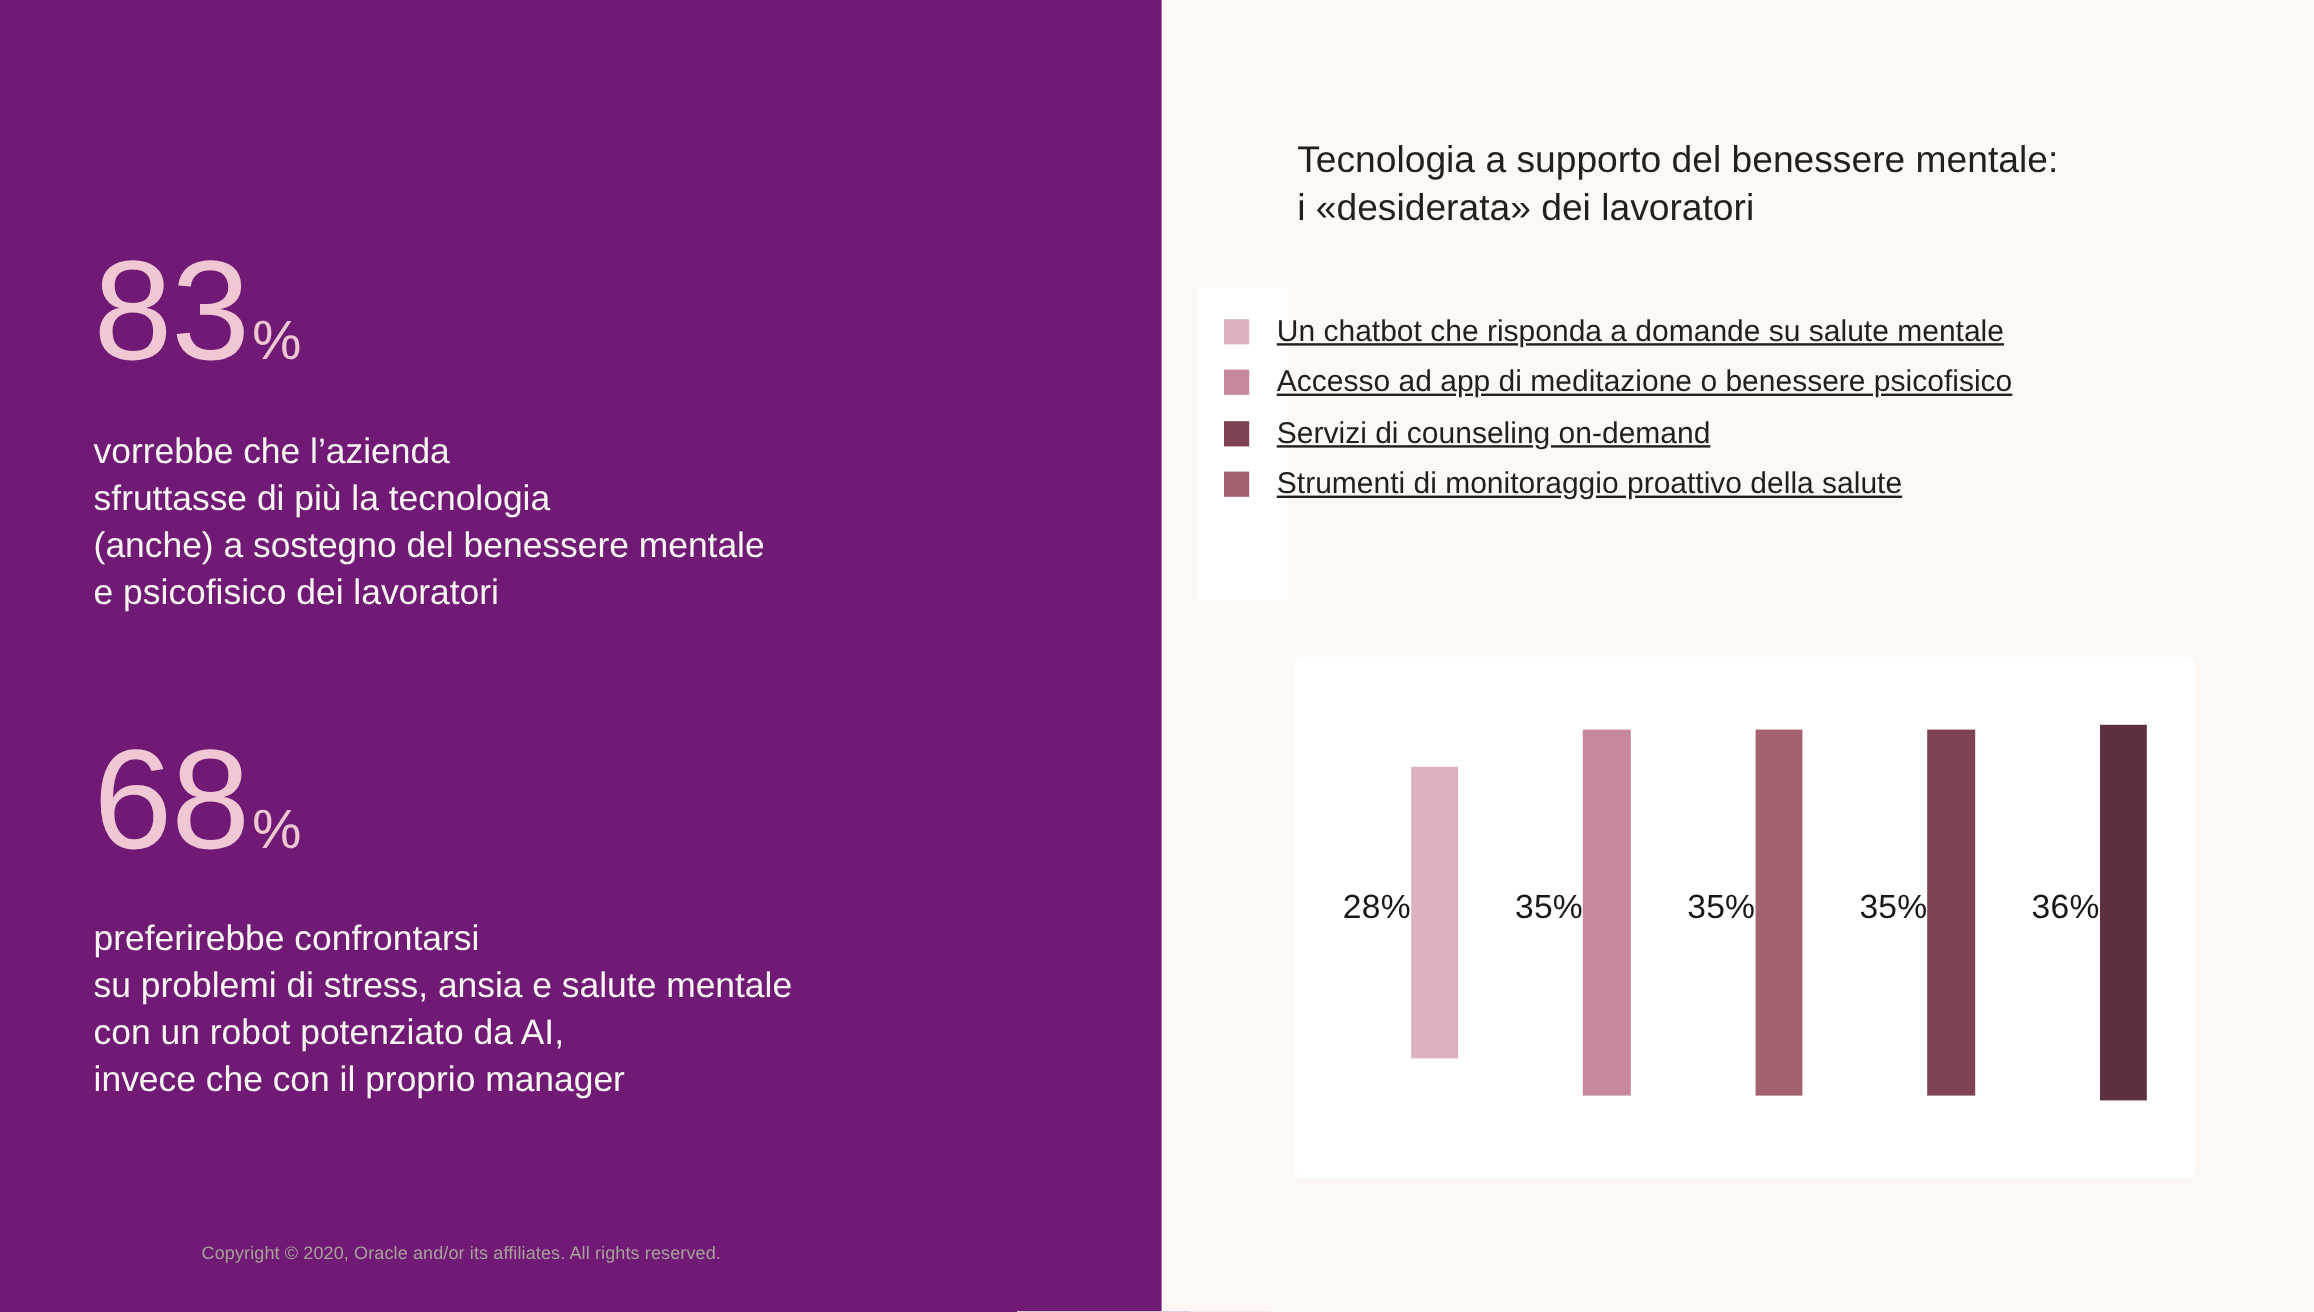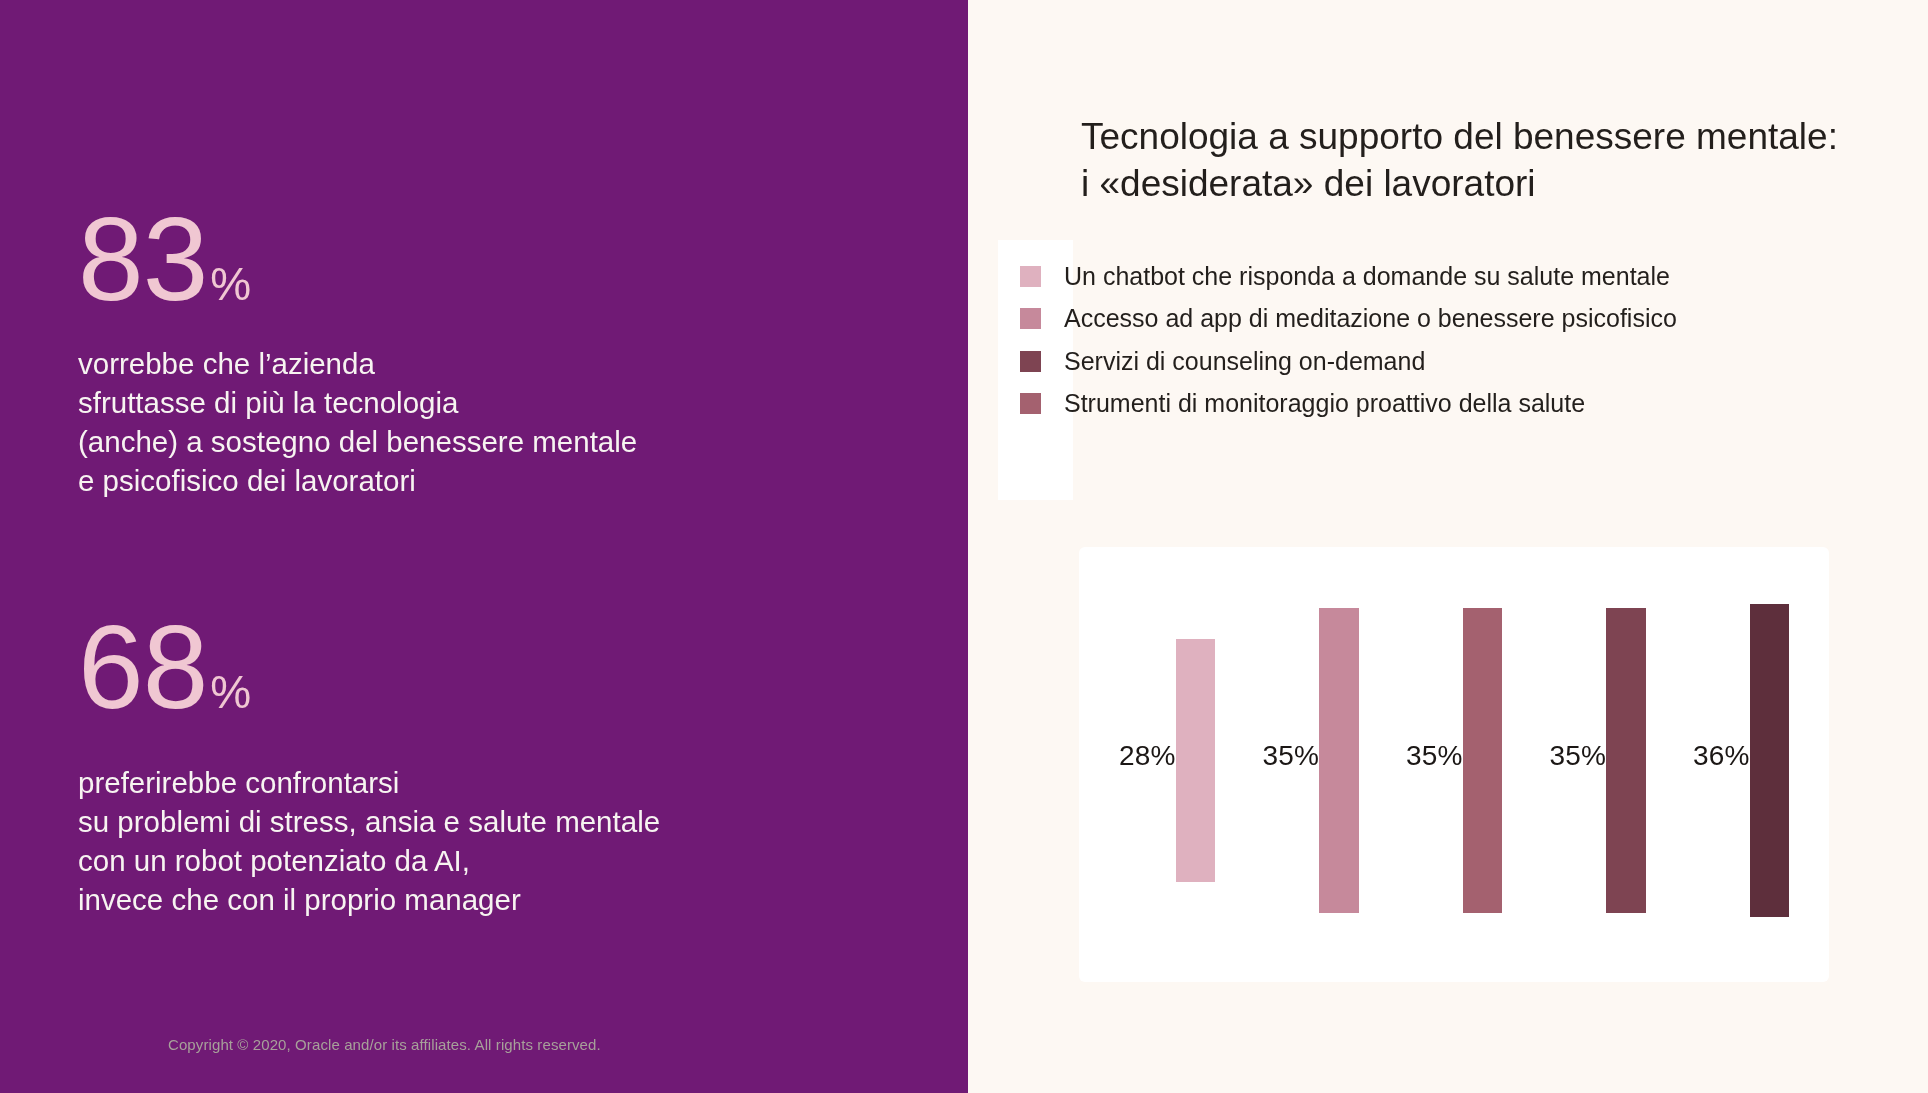--- a/index.html
+++ b/index.html
@@ -40,21 +40,21 @@
     font-size: 118px;
     font-weight: 400;
     letter-spacing: -1px;
   }
   .stat-pct {
     font-size: 46px;
     font-weight: 400;
     margin-left: 3px;
   }
   .stat-desc {
-    margin-top: 27px;
+    margin-top: 40px;
     color: #f7f4f1;
     font-size: 29.5px;
     line-height: 1.32;
     white-space: pre-line;
     font-weight: 400;
   }
   .stat-block.second .stat-desc { margin-top: 38px; }
 
   .copyright {
     position: absolute;
@@ -72,21 +72,21 @@
     width: 960px;
     height: 1093px;
     background: #fdf8f3;
   }
   .chart-title {
     position: absolute;
     left: 113px;
     top: 113px;
     width: 830px;
     color: #231f1c;
-    font-size: 37px;
+    font-size: 31px;
     line-height: 1.28;
     white-space: pre-line;
     font-weight: 400;
   }
 
   
   .legend-strip {
     position: absolute;
     left: 30px;
     top: 240px;
@@ -109,20 +109,21 @@
     width: 21px;
     height: 21px;
     flex: 0 0 21px;
     margin-right: 23px;
   }
   .legend-label {
     color: #231f1c;
     font-size: 25px;
     line-height: 1.18;
     white-space: pre-line;
+    text-decoration: underline;
   }
   .legend-item.wrap { align-items: flex-start; height: auto; }
   .legend-item.wrap .legend-swatch { margin-top: 7px; }
 
   
   .chart-card {
     position: absolute;
     left: 111px;
     top: 547px;
     width: 750px;

